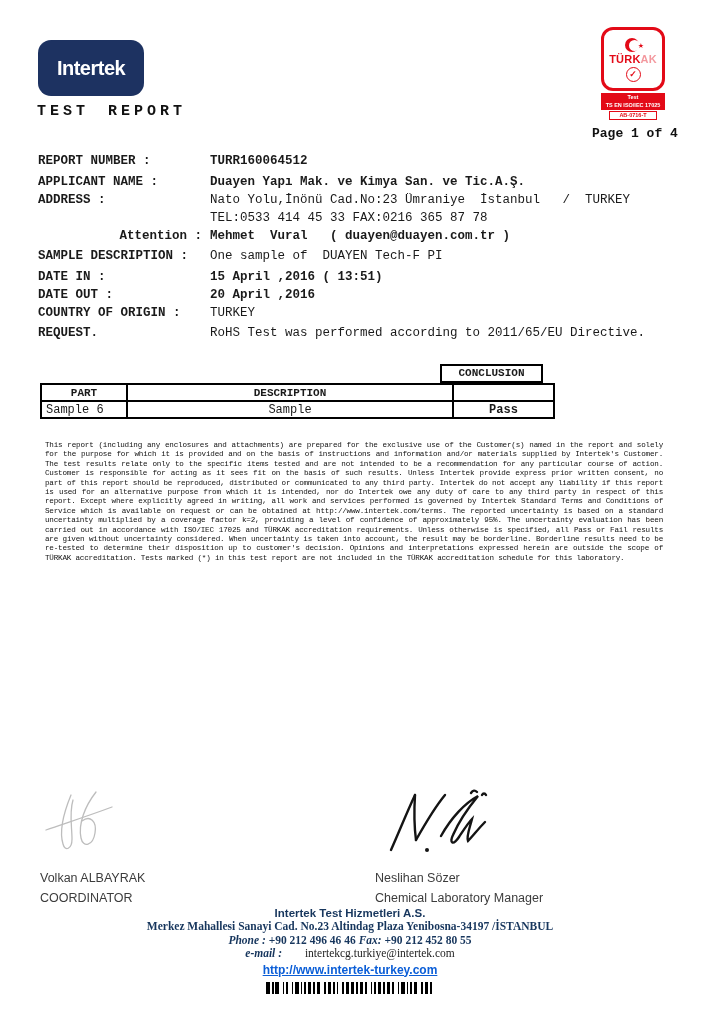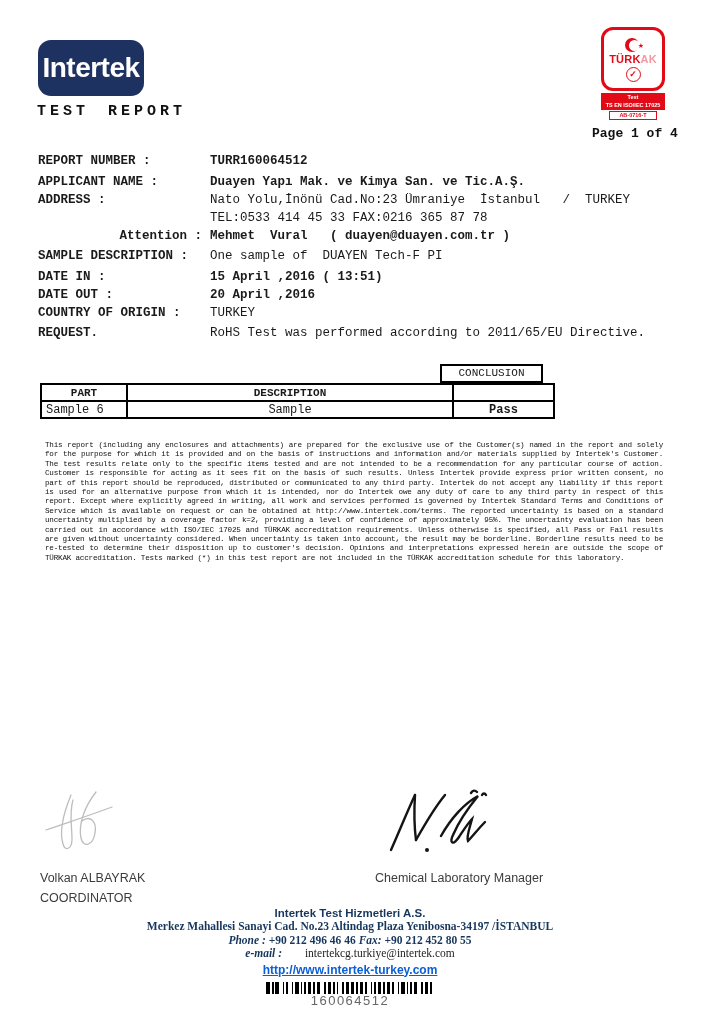--- a/index.html
+++ b/index.html
@@ -3,21 +3,21 @@
 <meta charset="utf-8">
 <style>
   html,body{margin:0;padding:0;background:#fff;}
   .page{position:relative;width:724px;height:1024px;background:#fff;overflow:hidden;
         font-family:"Liberation Mono",monospace;color:#1a1a1a;}
 
   
   .logo{position:absolute;left:38px;top:40px;width:106px;height:56px;background:#1d3261;
         border-radius:13px;display:flex;align-items:center;justify-content:center;}
   .logo span{color:#fff;font-family:"Liberation Sans",sans-serif;font-weight:600;
-        font-size:28px;letter-spacing:-0.5px;}
+        font-size:20px;letter-spacing:-0.5px;}
   .report-title{position:absolute;left:37px;top:103px;font-weight:bold;font-size:15px;
         letter-spacing:4px;word-spacing:6px;color:#111;}
 
   
   .turkak{position:absolute;left:596px;top:27px;width:74px;text-align:center;
         font-family:"Liberation Sans",sans-serif;}
   .turkak-square{width:58px;height:56px;border:3px solid #e30a17;border-radius:12px;
         margin:0 auto;display:flex;flex-direction:column;align-items:center;
         justify-content:center;background:#fff;padding-top:2px;}
   .crescent-wrap{position:relative;width:20px;height:15px;}
@@ -43,21 +43,21 @@
   .frow{display:flex;margin-bottom:3.5px;line-height:14.5px;}
   .fl{flex:0 0 172px;font-weight:bold;white-space:pre;}
   .fl.indent{text-align:right;padding-right:8px;box-sizing:border-box;}
   .fv{white-space:pre;}
   .fv.b{font-weight:bold;}
   .frow.gap{margin-top:6px;}
 
   
   .tablewrap{position:absolute;left:40px;top:364px;width:520px;}
   .concl-head{position:absolute;left:400px;top:0;width:99px;height:15px;border:2px solid #000;
-        font-size:11px;font-weight:normal;text-align:center;line-height:15px;background:#fff;}
+        font-size:11px;font-weight:bold;text-align:center;line-height:15px;background:#fff;}
   .rtable{position:absolute;left:0;top:19px;border-collapse:collapse;}
   .rtable td{border:2px solid #000;height:15px;font-size:12px;padding:0 4px;background:#fff;}
   .rtable .hcell{font-weight:bold;font-size:11px;text-align:center;}
   .c-part{width:76px;}
   .c-desc{width:316px;text-align:center;}
   .c-conc{width:91px;text-align:center;}
   .pass{font-weight:bold;}
 
   
   .disclaimer{position:absolute;left:45px;top:441px;width:618px;font-size:7.6px;
@@ -194,34 +194,34 @@
       <path d="M99,13 C100,11 102,11 103,13"></path>
     </g>
     <circle cx="44" cy="68" r="2" fill="#141414"></circle>
   </svg>
 
   <div class="sigblock sig-left-txt">
     <div>Volkan ALBAYRAK</div>
     <div>COORDINATOR</div>
   </div>
   <div class="sigblock sig-right-txt">
+    <div>Neslihan Sözer</div>
     <div>Chemical Laboratory Manager</div>
   </div>
 
   <div class="footer">
     <div class="f-company">Intertek Test Hizmetleri A.S.</div>
     <div class="f-serif it">Merkez Mahallesi Sanayi Cad. No.23 Altindag Plaza Yenibosna-34197 /İSTANBUL</div>
     <div class="f-serif">
       <span class="it">Phone :</span>
       <span>+90 212 496 46 46</span>
       <span class="it">Fax:</span>
       <span>+90 212 452 80 55</span>
     </div>
     <div class="f-serif">
       <span class="it">e-mail :</span>
       <span class="f-email-val">intertekcg.turkiye@intertek.com</span>
     </div>
     <a class="f-link" href="#">http://www.intertek-turkey.com</a>
     <div class="barcode"><span style="display: inline-block; height: 12px; width: 3.6px; background: rgb(0, 0, 0);"></span><span style="display: inline-block; height: 12px; width: 1.8px; background: transparent;"></span><span style="display: inline-block; height: 12px; width: 1.8px; background: rgb(0, 0, 0);"></span><span style="display: inline-block; height: 12px; width: 1.8px; background: transparent;"></span><span style="display: inline-block; height: 12px; width: 3.6px; background: rgb(0, 0, 0);"></span><span style="display: inline-block; height: 12px; width: 3.6px; background: transparent;"></span><span style="display: inline-block; height: 12px; width: 1.8px; background: rgb(0, 0, 0);"></span><span style="display: inline-block; height: 12px; width: 1.8px; background: transparent;"></span><span style="display: inline-block; height: 12px; width: 1.8px; background: rgb(0, 0, 0);"></span><span style="display: inline-block; height: 12px; width: 3.6px; background: transparent;"></span><span style="display: inline-block; height: 12px; width: 1.8px; background: rgb(0, 0, 0);"></span><span style="display: inline-block; height: 12px; width: 1.8px; background: transparent;"></span><span style="display: inline-block; height: 12px; width: 3.6px; background: rgb(0, 0, 0);"></span><span style="display: inline-block; height: 12px; width: 1.8px; background: transparent;"></span><span style="display: inline-block; height: 12px; width: 1.8px; background: rgb(0, 0, 0);"></span><span style="display: inline-block; height: 12px; width: 1.8px; background: transparent;"></span><span style="display: inline-block; height: 12px; width: 1.8px; background: rgb(0, 0, 0);"></span><span style="display: inline-block; height: 12px; width: 1.8px; background: transparent;"></span><span style="display: inline-block; height: 12px; width: 3.6px; background: rgb(0, 0, 0);"></span><span style="display: inline-block; height: 12px; width: 1.8px; background: transparent;"></span><span style="display: inline-block; height: 12px; width: 1.8px; background: rgb(0, 0, 0);"></span><span style="display: inline-block; height: 12px; width: 1.8px; background: transparent;"></span><span style="display: inline-block; height: 12px; width: 3.6px; background: rgb(0, 0, 0);"></span><span style="display: inline-block; height: 12px; width: 3.6px; background: transparent;"></span><span style="display: inline-block; height: 12px; width: 1.8px; background: rgb(0, 0, 0);"></span><span style="display: inline-block; height: 12px; width: 1.8px; background: transparent;"></span><span style="display: inline-block; height: 12px; width: 3.6px; background: rgb(0, 0, 0);"></span><span style="display: inline-block; height: 12px; width: 1.8px; background: transparent;"></span><span style="display: inline-block; height: 12px; width: 1.8px; background: rgb(0, 0, 0);"></span><span style="display: inline-block; height: 12px; width: 1.8px; background: transparent;"></span><span style="display: inline-block; height: 12px; width: 1.8px; background: rgb(0, 0, 0);"></span><span style="display: inline-block; height: 12px; width: 3.6px; background: transparent;"></span><span style="display: inline-block; height: 12px; width: 1.8px; background: rgb(0, 0, 0);"></span><span style="display: inline-block; height: 12px; width: 1.8px; background: transparent;"></span><span style="display: inline-block; height: 12px; width: 3.6px; background: rgb(0, 0, 0);"></span><span style="display: inline-block; height: 12px; width: 1.8px; background: transparent;"></span><span style="display: inline-block; height: 12px; width: 3.6px; background: rgb(0, 0, 0);"></span><span style="display: inline-block; height: 12px; width: 1.8px; background: transparent;"></span><span style="display: inline-block; height: 12px; width: 1.8px; background: rgb(0, 0, 0);"></span><span style="display: inline-block; height: 12px; width: 1.8px; background: transparent;"></span><span style="display: inline-block; height: 12px; width: 3.6px; background: rgb(0, 0, 0);"></span><span style="display: inline-block; height: 12px; width: 1.8px; background: transparent;"></span><span style="display: inline-block; height: 12px; width: 1.8px; background: rgb(0, 0, 0);"></span><span style="display: inline-block; height: 12px; width: 3.6px; background: transparent;"></span><span style="display: inline-block; height: 12px; width: 1.8px; background: rgb(0, 0, 0);"></span><span style="display: inline-block; height: 12px; width: 1.8px; background: transparent;"></span><span style="display: inline-block; height: 12px; width: 1.8px; background: rgb(0, 0, 0);"></span><span style="display: inline-block; height: 12px; width: 1.8px; background: transparent;"></span><span style="display: inline-block; height: 12px; width: 3.6px; background: rgb(0, 0, 0);"></span><span style="display: inline-block; height: 12px; width: 1.8px; background: transparent;"></span><span style="display: inline-block; height: 12px; width: 1.8px; background: rgb(0, 0, 0);"></span><span style="display: inline-block; height: 12px; width: 1.8px; background: transparent;"></span><span style="display: inline-block; height: 12px; width: 3.6px; background: rgb(0, 0, 0);"></span><span style="display: inline-block; height: 12px; width: 1.8px; background: transparent;"></span><span style="display: inline-block; height: 12px; width: 1.8px; background: rgb(0, 0, 0);"></span><span style="display: inline-block; height: 12px; width: 3.6px; background: transparent;"></span><span style="display: inline-block; height: 12px; width: 1.8px; background: rgb(0, 0, 0);"></span><span style="display: inline-block; height: 12px; width: 1.8px; background: transparent;"></span><span style="display: inline-block; height: 12px; width: 3.6px; background: rgb(0, 0, 0);"></span><span style="display: inline-block; height: 12px; width: 1.8px; background: transparent;"></span><span style="display: inline-block; height: 12px; width: 1.8px; background: rgb(0, 0, 0);"></span><span style="display: inline-block; height: 12px; width: 1.8px; background: transparent;"></span><span style="display: inline-block; height: 12px; width: 1.8px; background: rgb(0, 0, 0);"></span><span style="display: inline-block; height: 12px; width: 1.8px; background: transparent;"></span><span style="display: inline-block; height: 12px; width: 3.6px; background: rgb(0, 0, 0);"></span><span style="display: inline-block; height: 12px; width: 3.6px; background: transparent;"></span><span style="display: inline-block; height: 12px; width: 1.8px; background: rgb(0, 0, 0);"></span><span style="display: inline-block; height: 12px; width: 1.8px; background: transparent;"></span><span style="display: inline-block; height: 12px; width: 3.6px; background: rgb(0, 0, 0);"></span><span style="display: inline-block; height: 12px; width: 1.8px; background: transparent;"></span><span style="display: inline-block; height: 12px; width: 1.8px; background: rgb(0, 0, 0);"></span><span style="display: inline-block; height: 12px; width: 1.8px; background: transparent;"></span></div>
-    <div class="barcode-num">160064512</div>
   </div>
 
 </div>
 
 </body></html>

